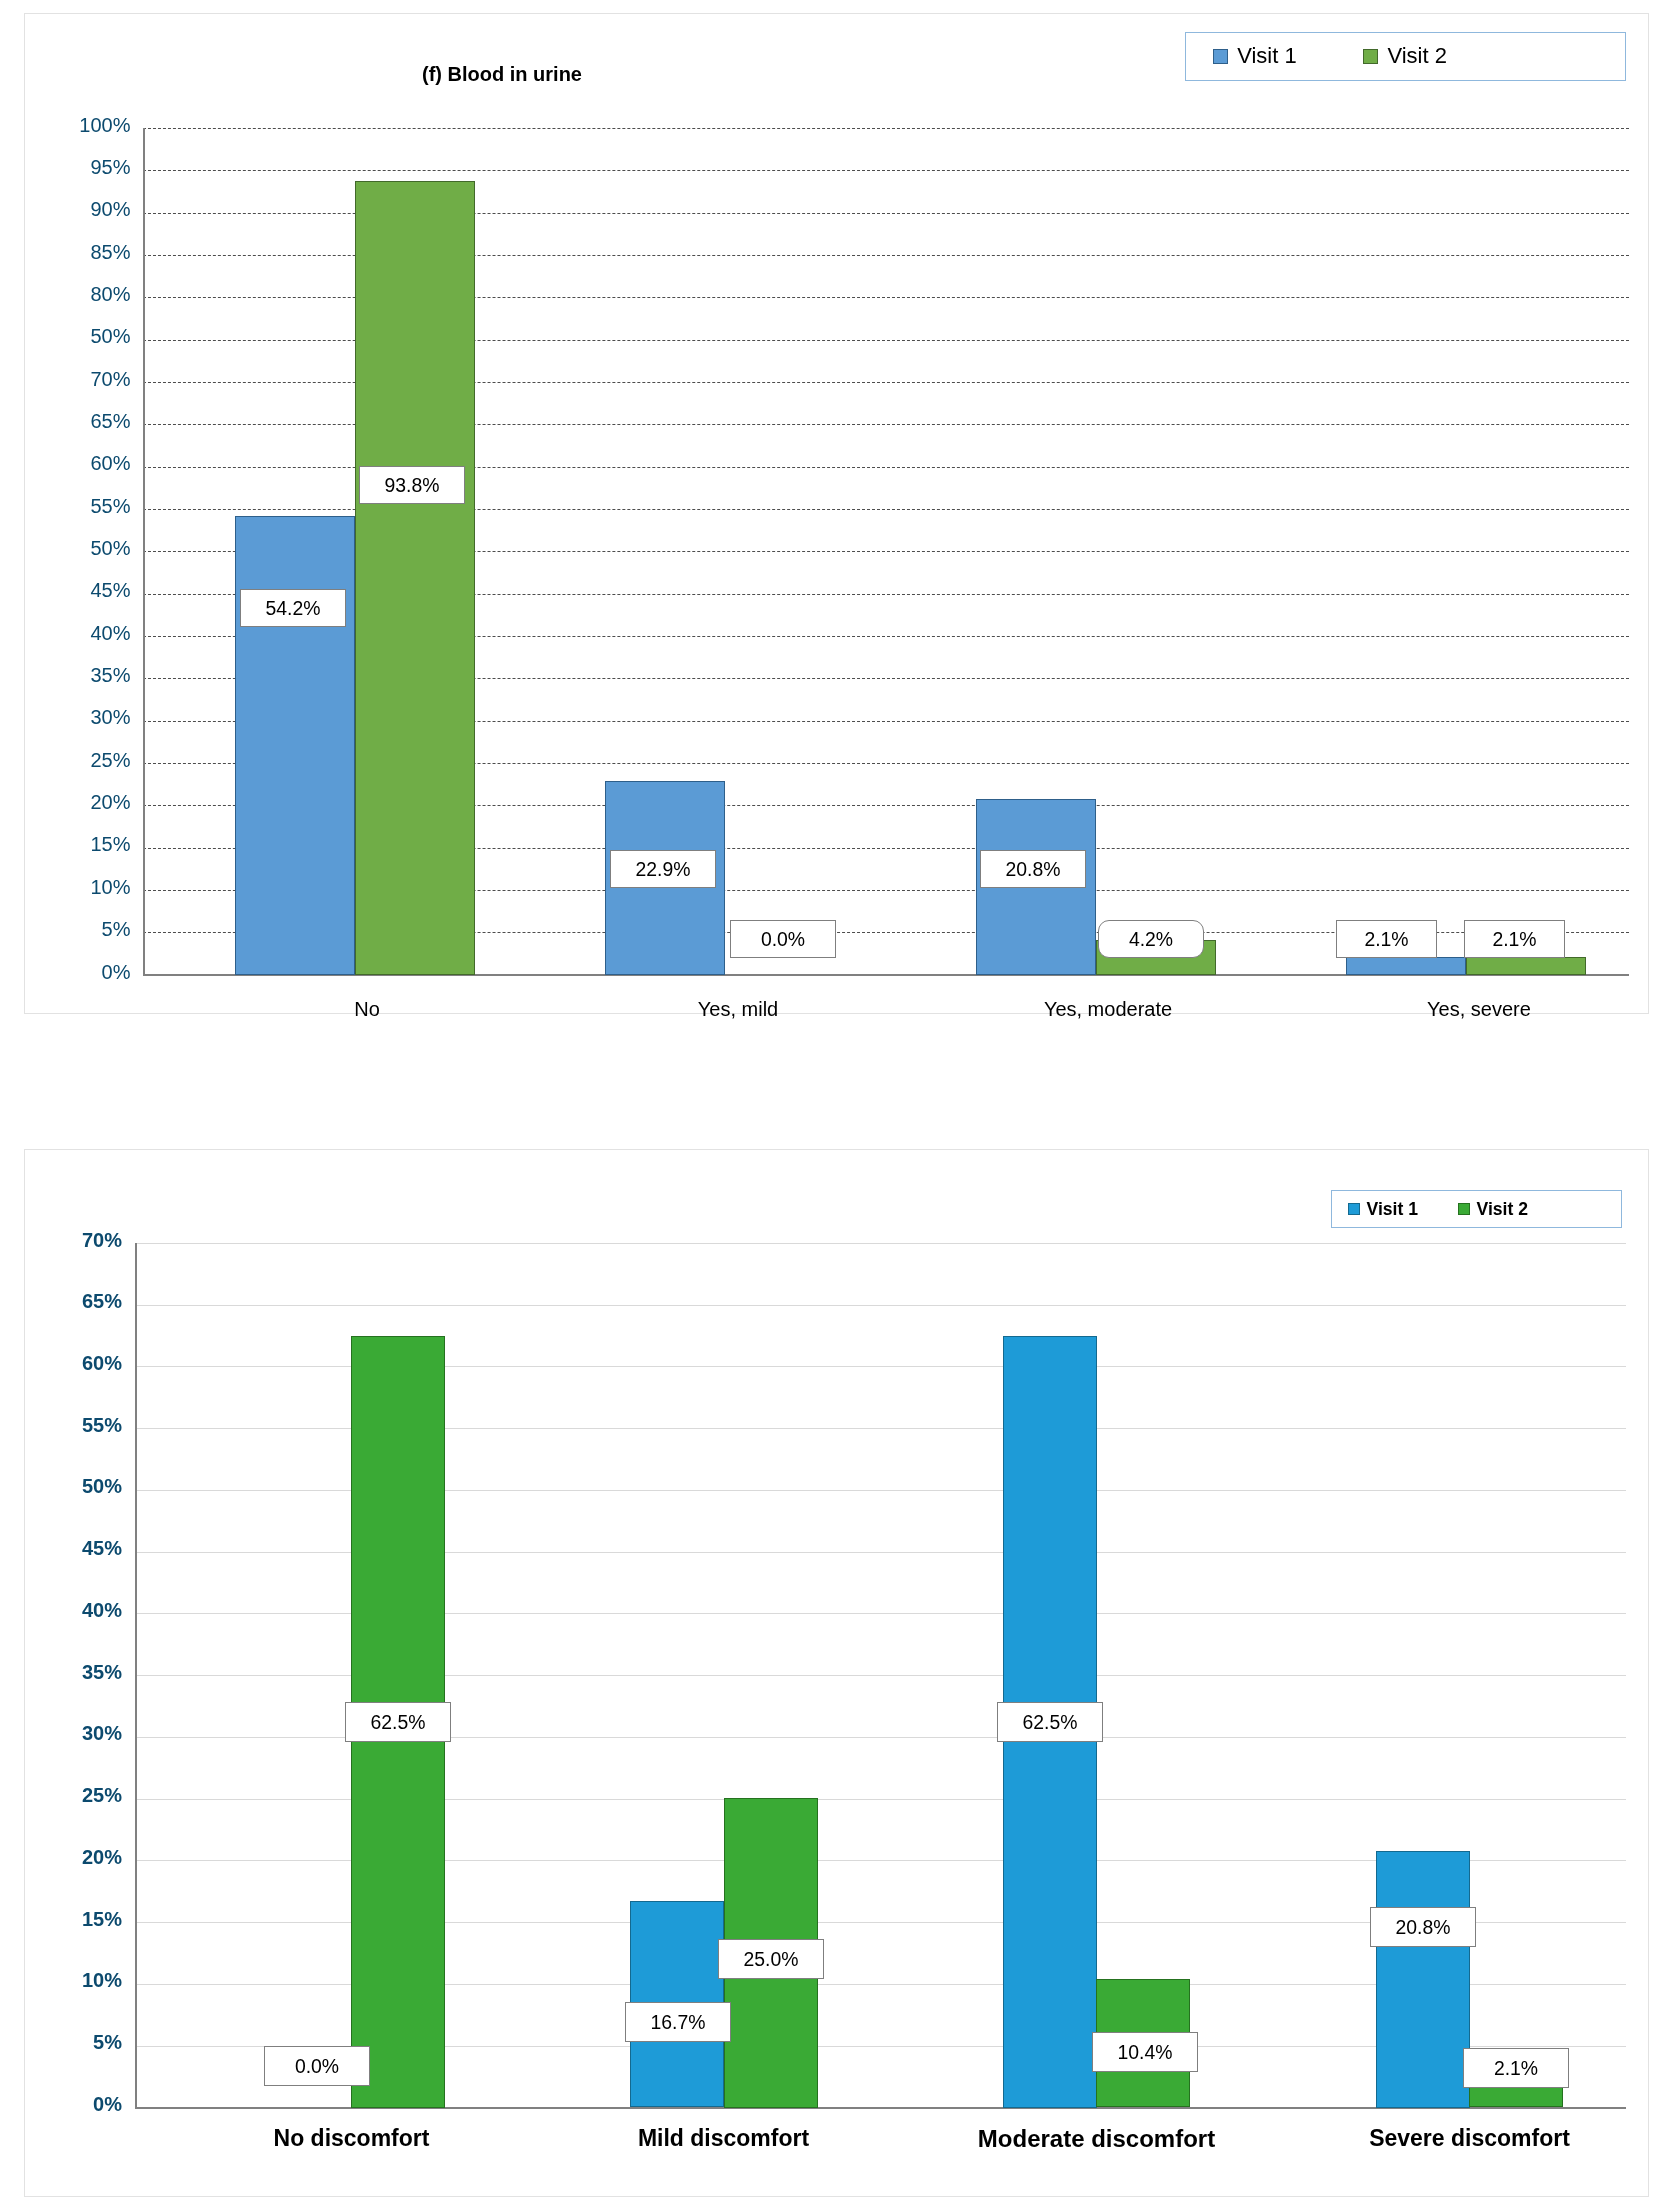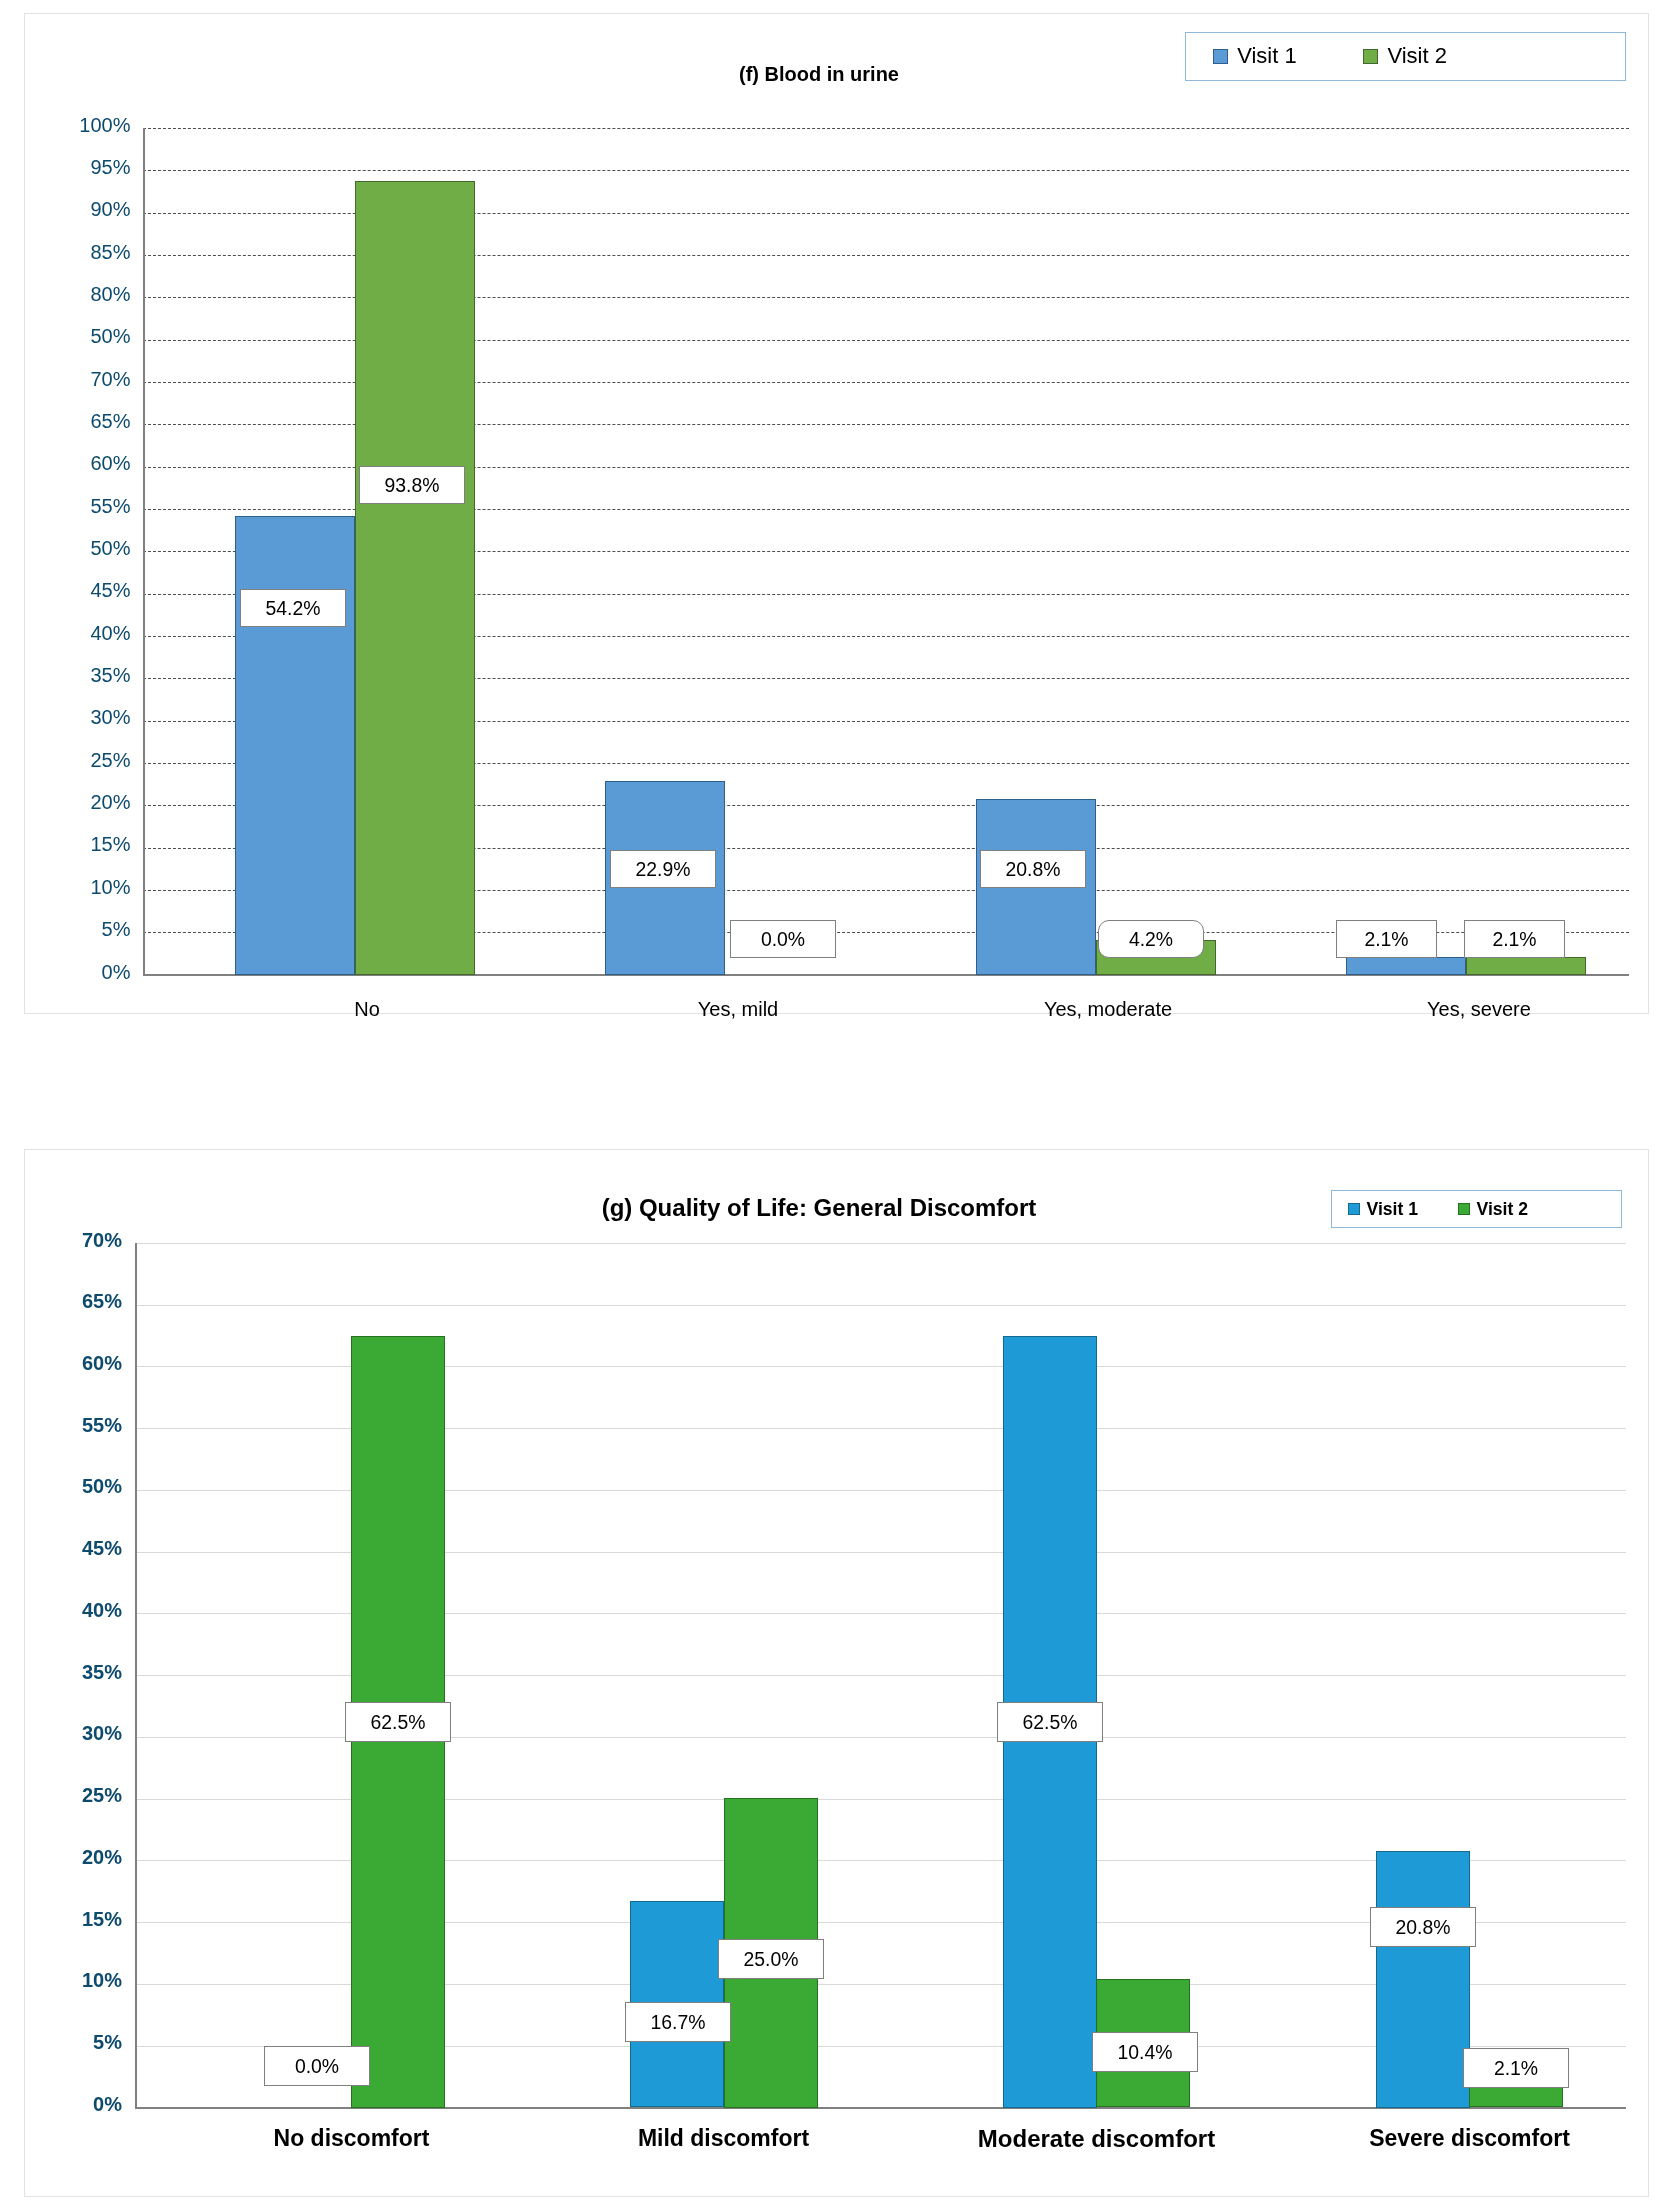--- a/index.html
+++ b/index.html
@@ -32,21 +32,21 @@
     left: 24px;
     top: 1149px;
     width: 1625px;
     height: 1048px;
   }
 
   .chart-title {
     position: absolute;
     font-weight: bold;
     color: #000000;
-    text-align: center;
+    text-align: left;
     white-space: nowrap;
   }
 
   .legend-box {
     position: absolute;
     border: 1.3px solid #8fb8dd;
     background: #ffffff;
     display: flex;
     align-items: center;
     box-sizing: border-box;
@@ -209,21 +209,20 @@
   <div class="ytick" style="left:26.5px; top:947px; width:79px; font-size:20px;">0%</div>
 
   <div class="xtick" style="left:148px; top:984px; width:388px; font-size:20px;">No</div>
   <div class="xtick" style="left:519px; top:984px; width:388px; font-size:20px;">Yes, mild</div>
   <div class="xtick" style="left:889px; top:984px; width:388px; font-size:20px;">Yes, moderate</div>
   <div class="xtick" style="left:1260px; top:984px; width:388px; font-size:20px;">Yes, severe</div>
 </div>
 
 <div class="chart-panel" id="panel-g">
 
-  <div class="chart-title" style="left:309px; top:44px; width:970px; font-size:24px;">(g) Quality of Life: General Discomfort</div>
 
   <div class="legend-box" style="left:1306px; top:40px; width:291px; height:38px; padding-left:16px;">
     <div class="legend-entry" style="margin-right:40px;">
       <span class="legend-swatch" style="width:11.5px;height:11.5px;background:#1e9bd7;border:0.9px solid #14698f;margin-right:7px;"></span>
       <span class="legend-label" style="font-size:17.6px;font-weight:bold;">Visit 1</span>
     </div>
     <div class="legend-entry">
       <span class="legend-swatch" style="width:11.5px;height:11.5px;background:#3aaa35;border:0.9px solid #25711f;margin-right:7px;"></span>
       <span class="legend-label" style="font-size:17.6px;font-weight:bold;">Visit 2</span>
     </div>

